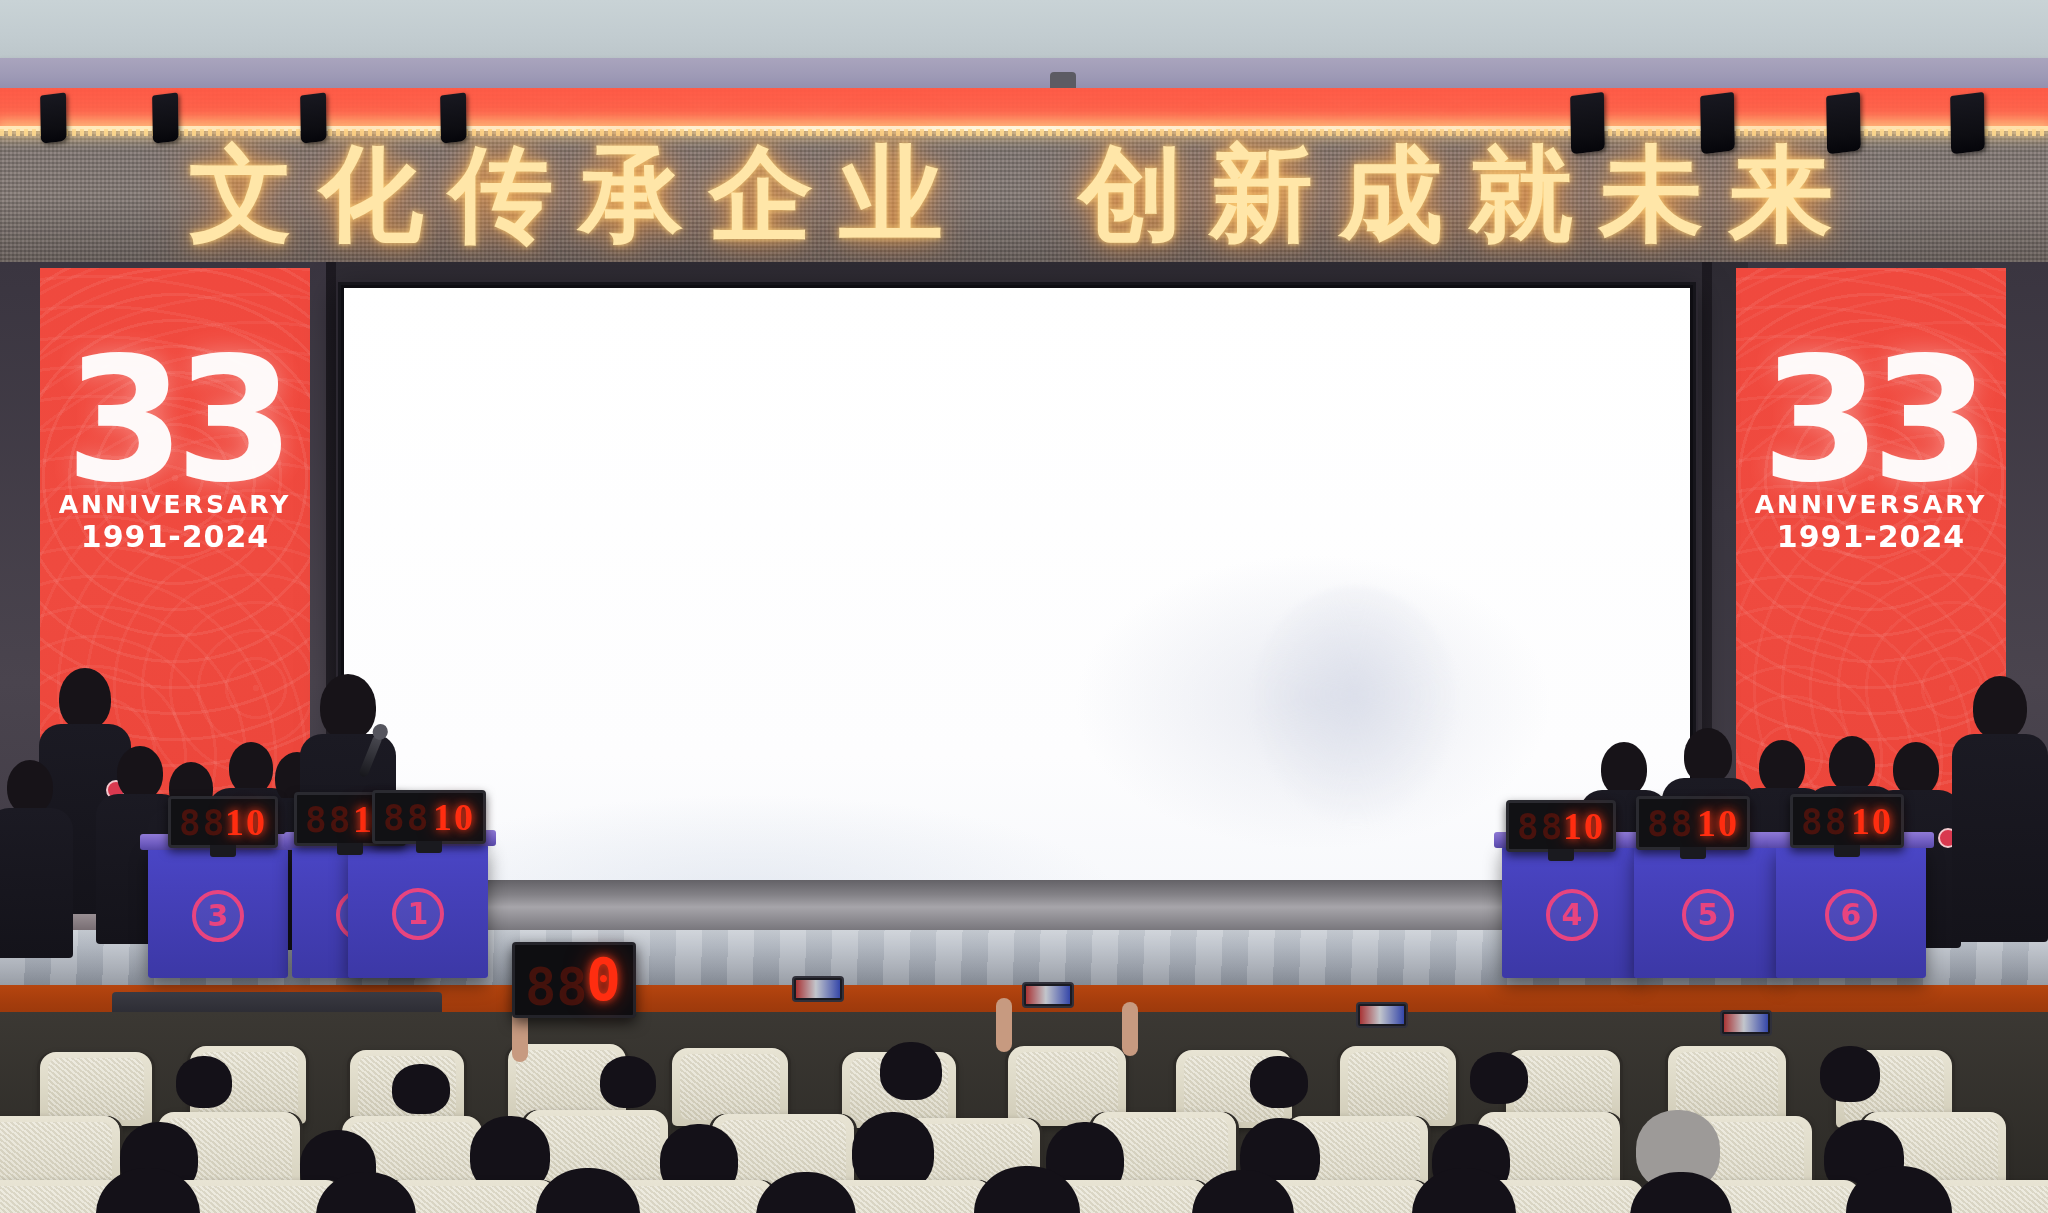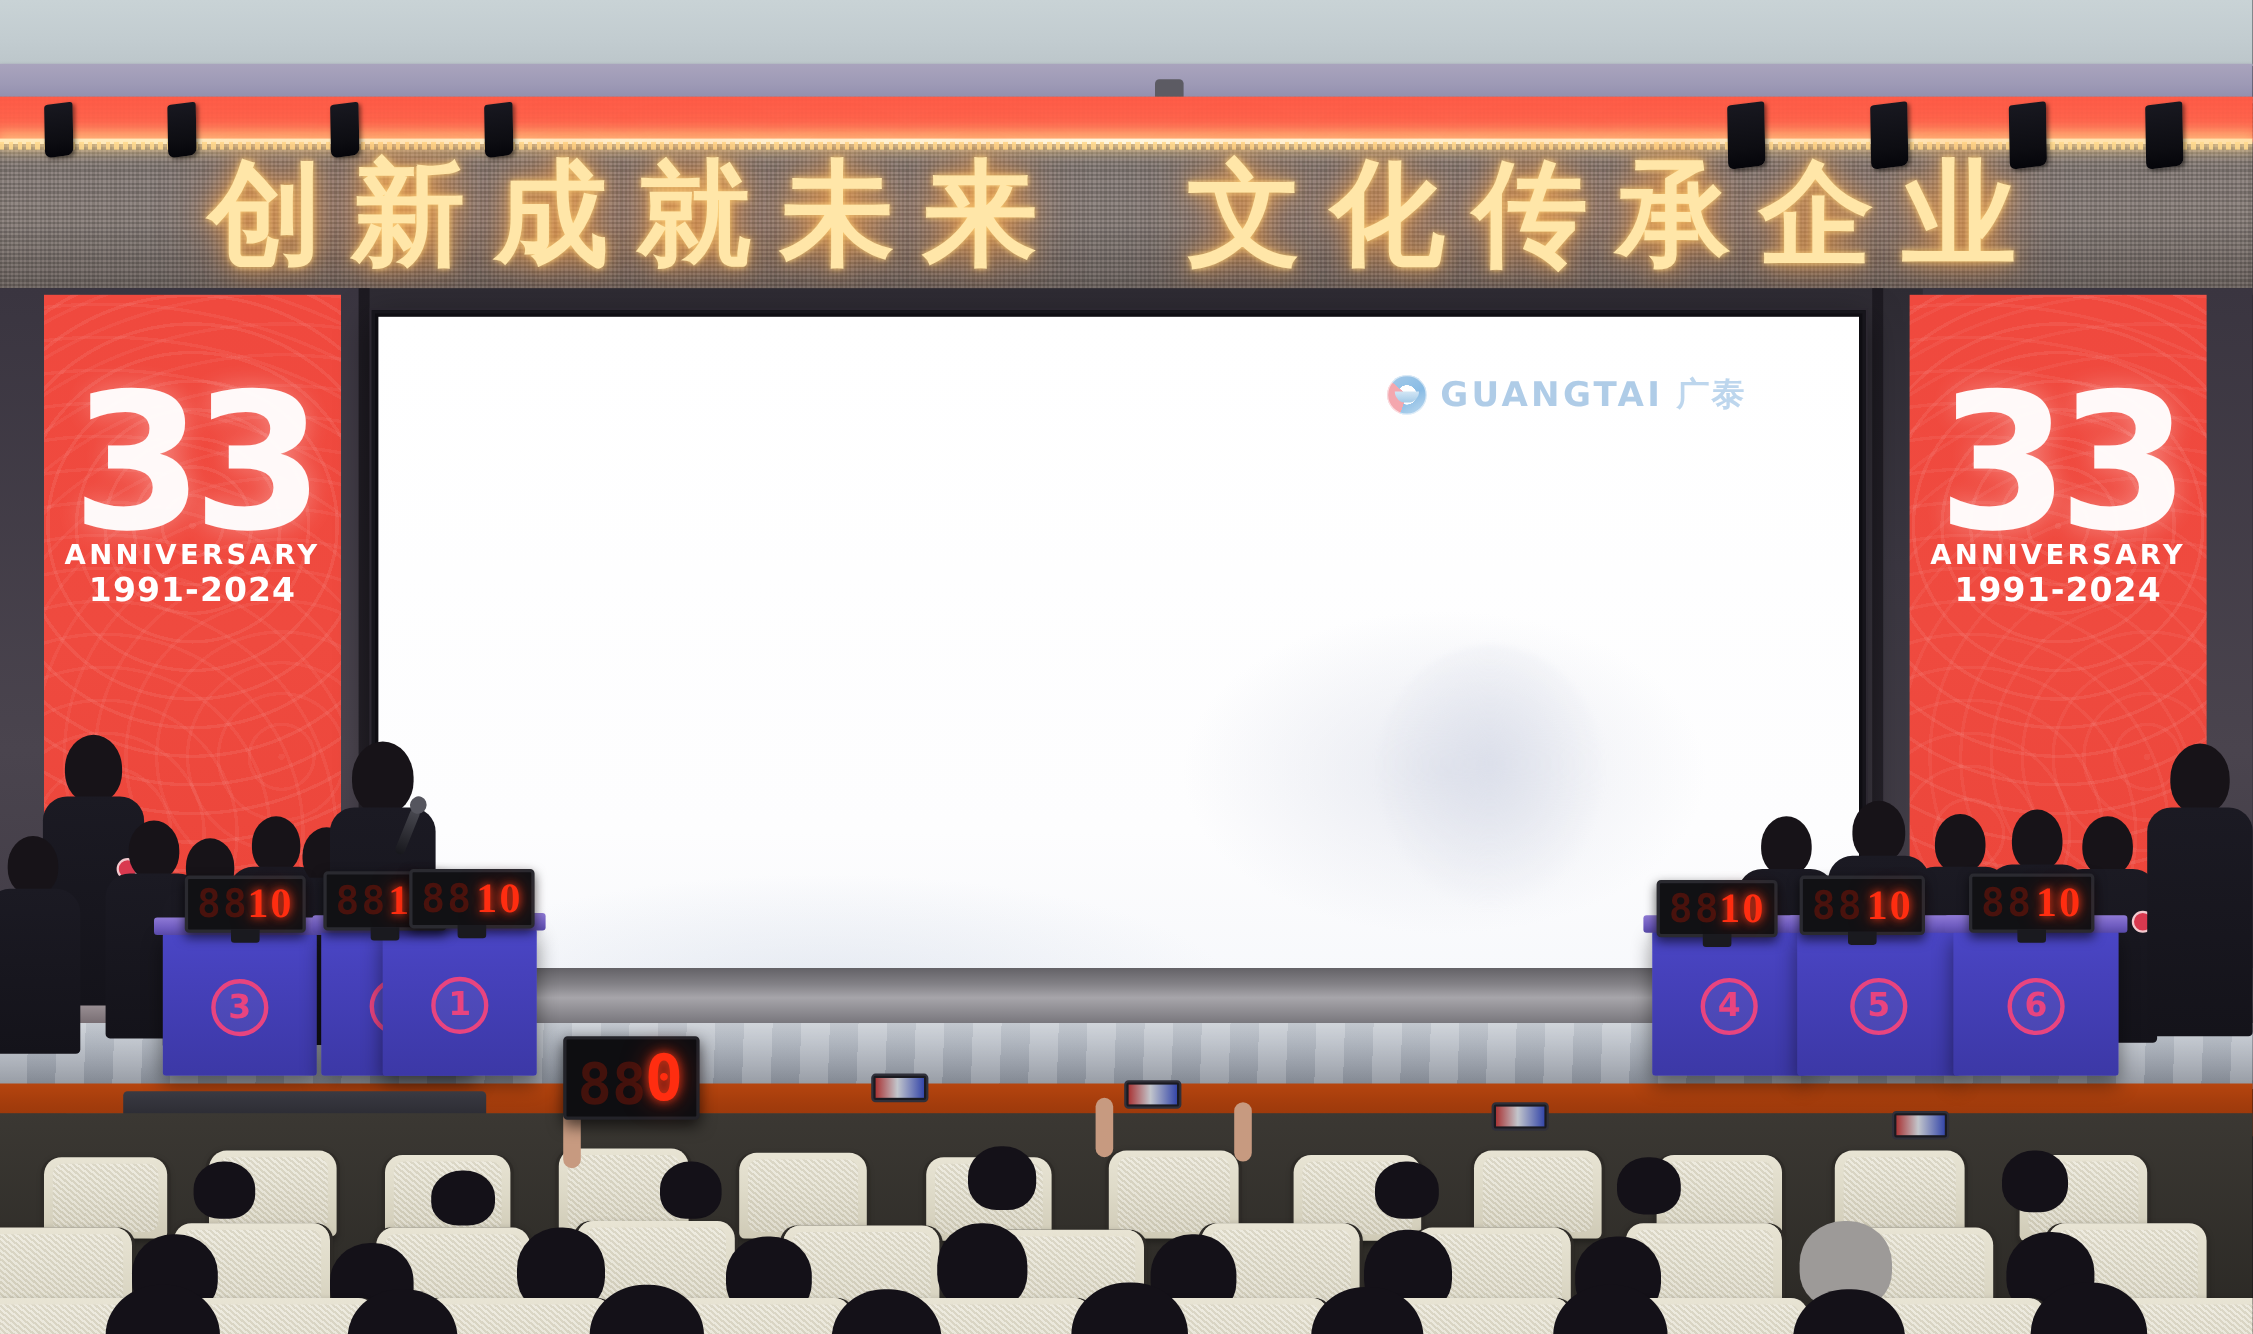--- a/index.html
+++ b/index.html
@@ -373,22 +373,22 @@
 <body>
 
 <div id="stage-photo">
 
   <div class="ceiling"></div>
   <div class="ceiling-beam"></div>
 
   <div class="banner-wall">
     <div class="banner-glowline"></div>
     <div class="banner-text">
+      <span class="banner-seg">文化传承企业</span>
       <span class="banner-seg">创新成就未来</span>
-      <span class="banner-seg">文化传承企业</span>
     </div>
   </div>
 
   <div class="light" style="left:40px;"></div>
   <div class="light" style="left:152px;"></div>
   <div class="light" style="left:300px;"></div>
   <div class="light" style="left:440px;"></div>
   <div class="light big" style="left:1570px;"></div>
   <div class="light big" style="left:1700px;"></div>
   <div class="light big" style="left:1826px;"></div>
@@ -420,25 +420,20 @@
     </div>
     <div class="side-calli">
       <div>文化傳承企業</div>
       <div>創新成就未來</div>
     </div>
   </div>
 
   <div class="screen-frame">
     <div class="screen">
 
-      <div class="slide-logo">
-        <span class="logo-mark"></span>
-        <span class="logo-en">GUANGTAI</span>
-        <span class="logo-cn">广泰</span>
-      </div>
 
 
       <div class="slide-watermark"></div>
     </div>
   </div>
 
   <div class="stage-apron"></div>
   <div class="stage-floor"></div>
   <div class="stage-front"></div>
 

